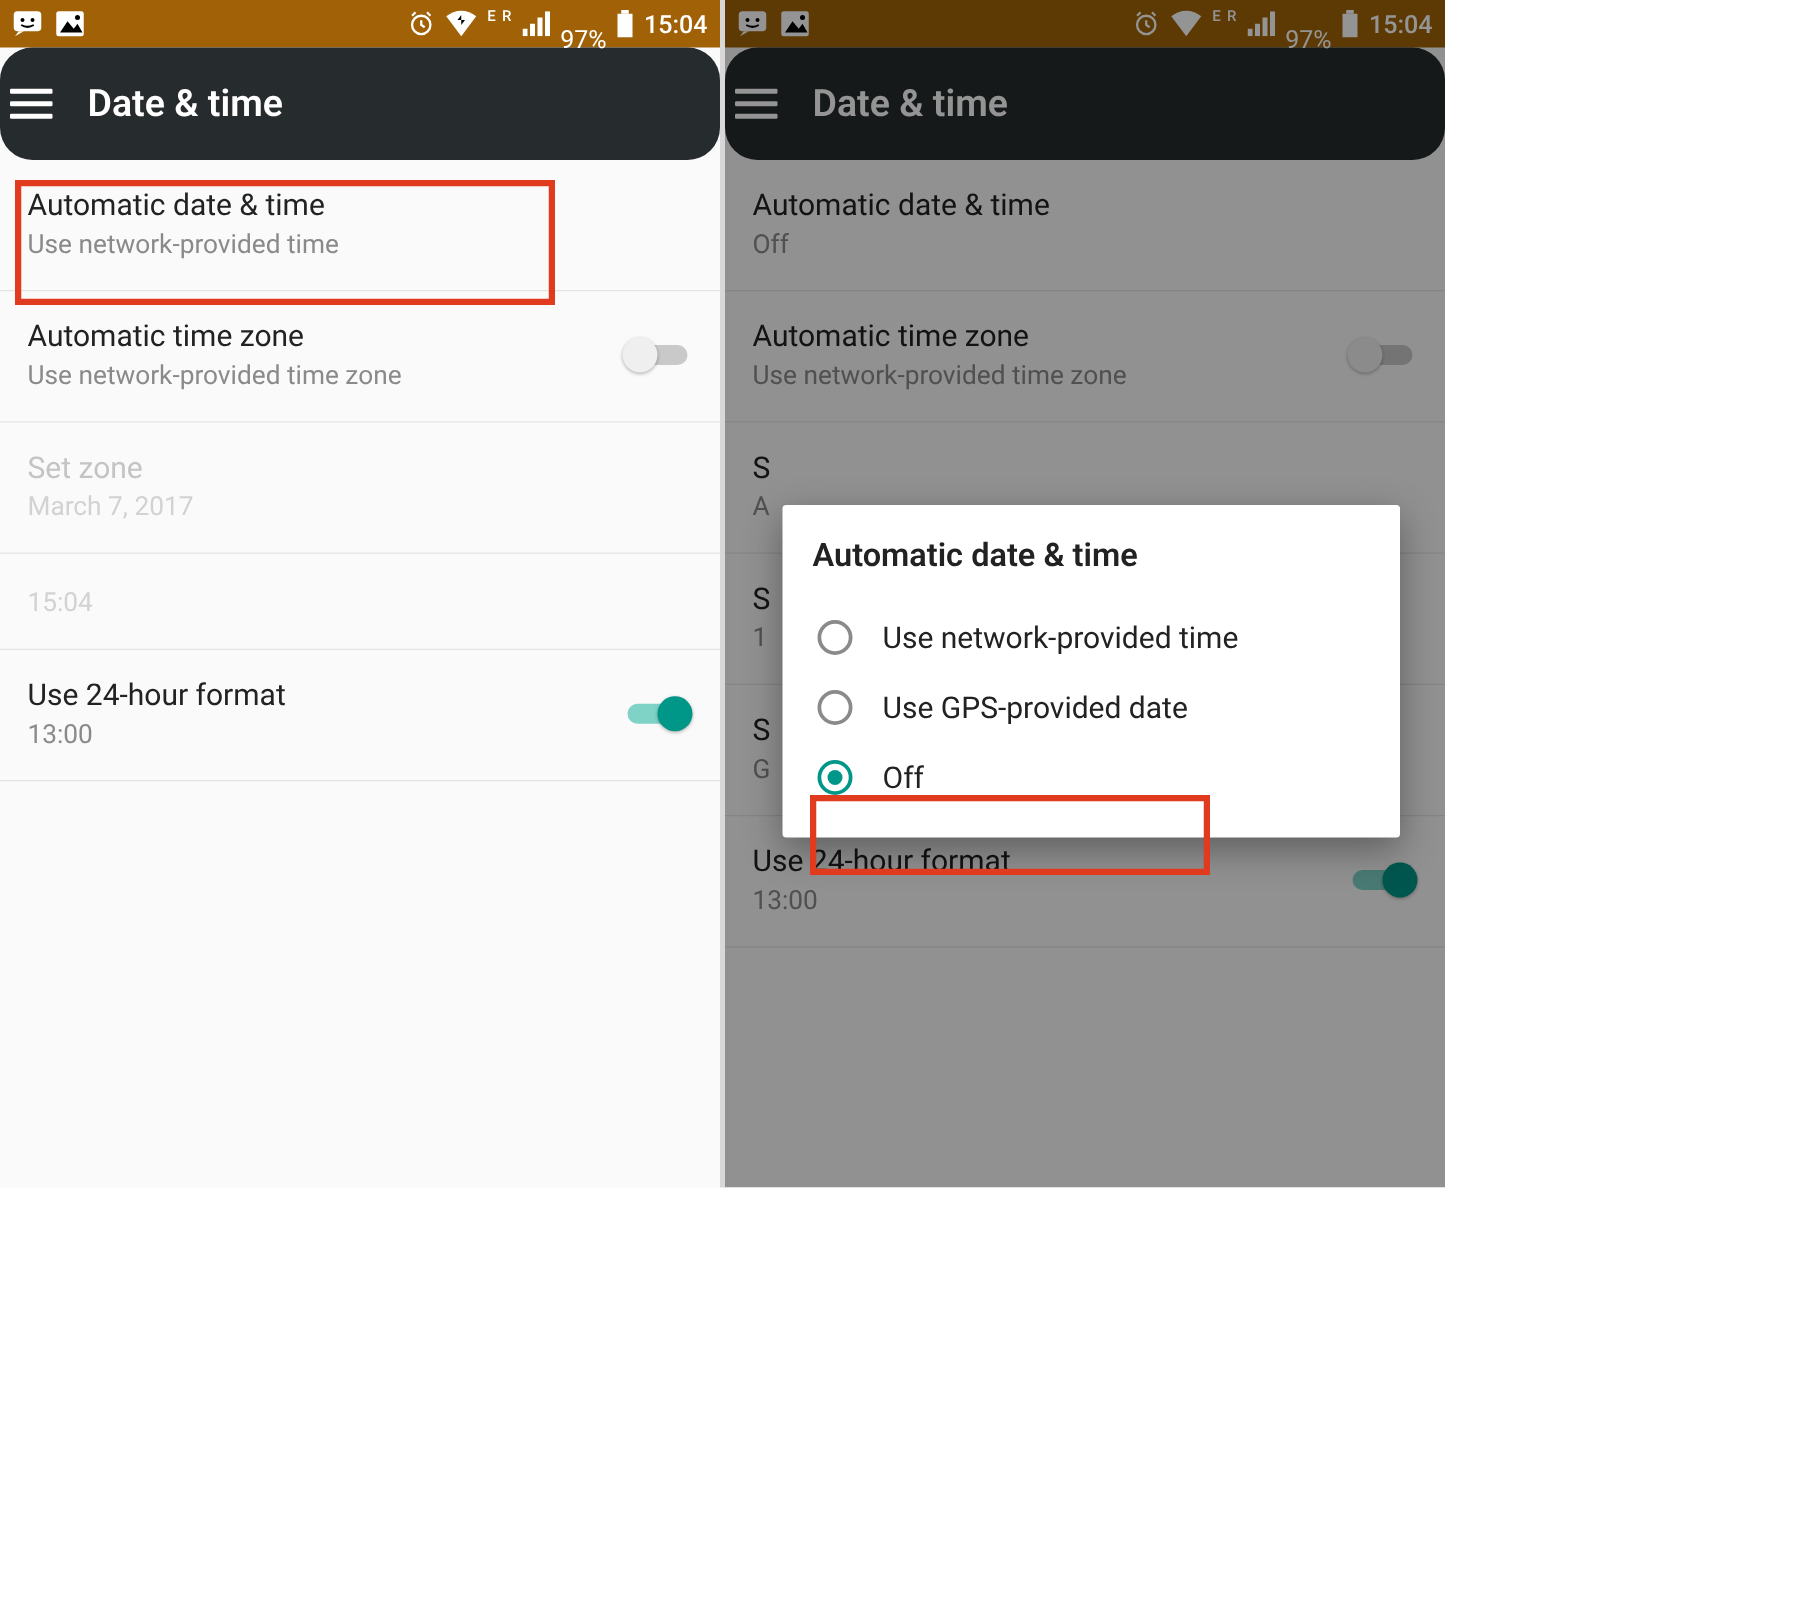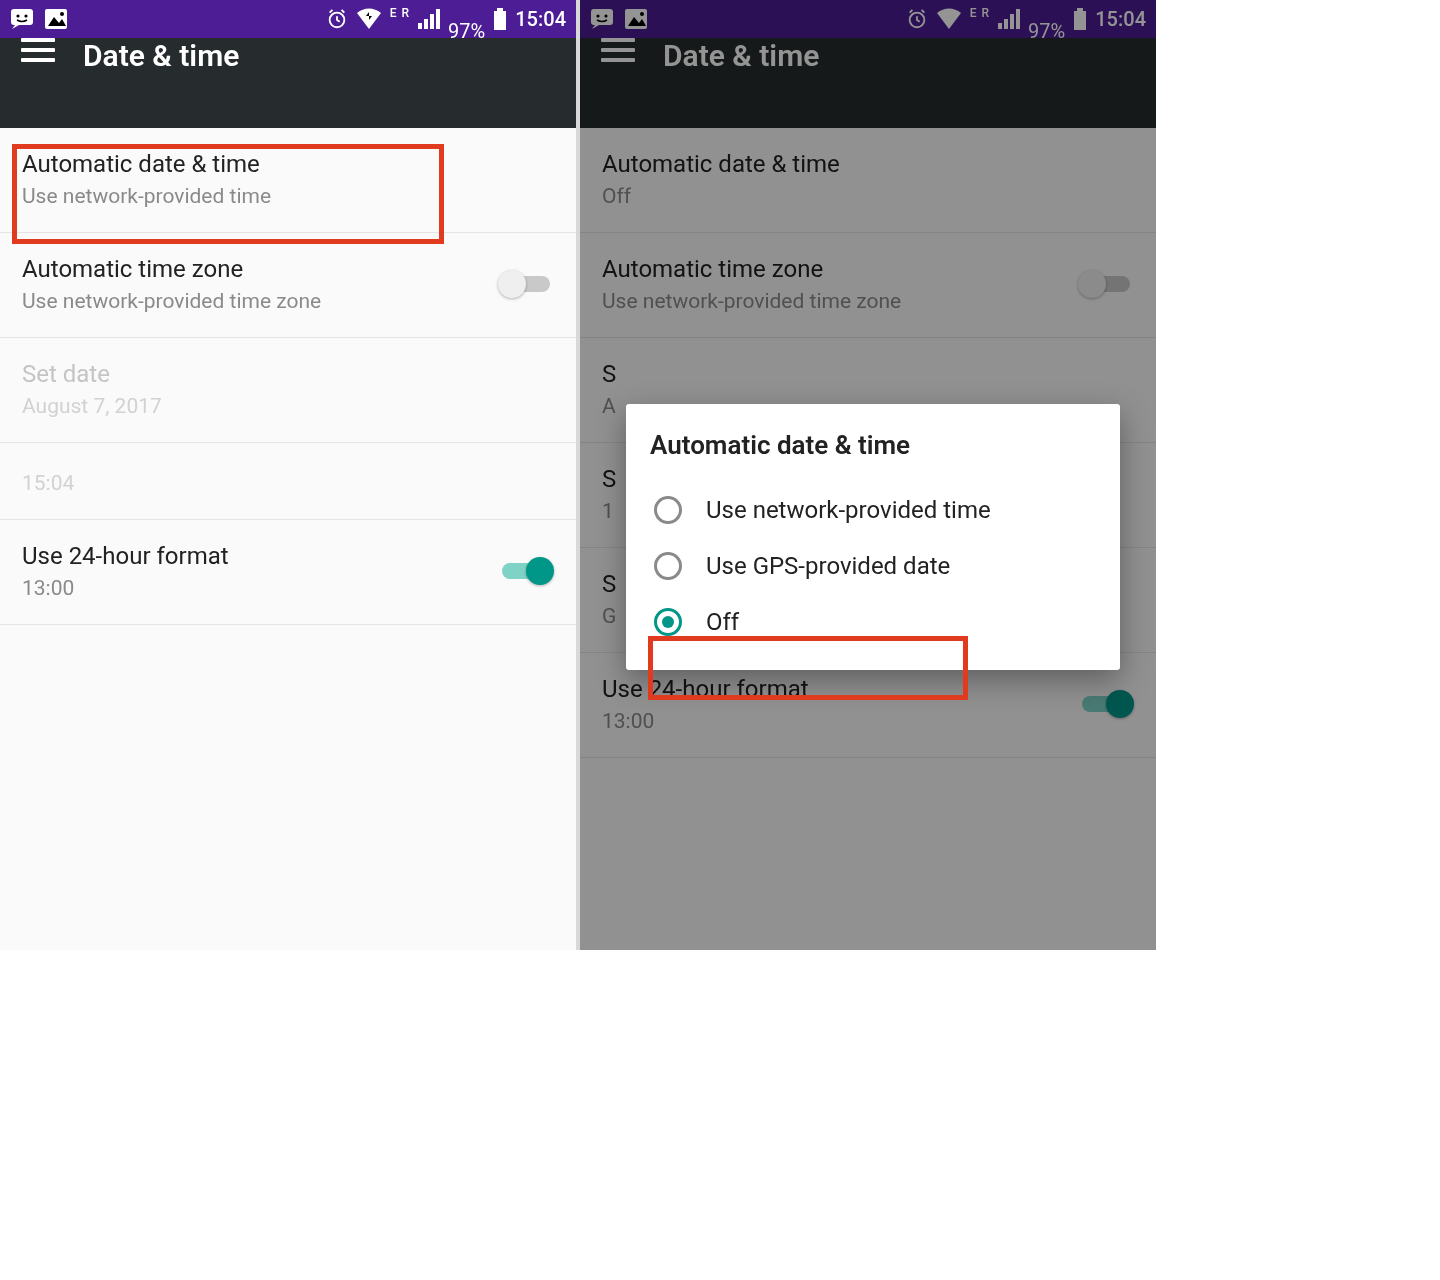--- a/index.html
+++ b/index.html
@@ -4,31 +4,31 @@
 <style>
   * { box-sizing: border-box; margin: 0; padding: 0; }
   html, body { width: 1440px; height: 1280px; font-family: Roboto, "Helvetica Neue", Arial, sans-serif; background:#fff; }
   .canvas { width:1440px; height:1280px; background:#ffffff; position:relative; padding:0 0 330px 0; }
   .phones { display:flex; width:100%; height:950px; }
   .phone { width:576px; height:950px; background:#fafafa; position:relative; overflow:hidden; flex:0 0 576px; }
   .gap { width:4px; background:#d8d8d8; height:950px; flex:0 0 4px; }
   .right-pad { flex:1; background:#ffffff; }
 
   
-  .statusbar { height:38px; background:#4c1d95; color:#fff; display:flex; align-items:center; padding:0 10px; font-size:20px; font-weight:500; }
+  .statusbar { height:38px; background:#a16207; color:#fff; display:flex; align-items:center; padding:0 10px; font-size:20px; font-weight:500; }
   .statusbar .left { display:flex; gap:10px; align-items:center; }
   .statusbar .right { margin-left:auto; display:flex; gap:8px; align-items:center; }
   .ico { display:inline-flex; align-items:center; justify-content:center; }
   .ico svg { display:block; }
   .er { font-size:12px; letter-spacing:1px; margin-bottom:12px; }
   .clk { font-size:20px; font-weight:500; }
   .pct { font-size:20px; font-weight:400;margin-top:23px; }
 
   
-  .appbar { height:90px; background:#262b2d; color:#fff; display:flex; align-items:flex-start; padding:0 21px; gap:28px; }
+  .appbar { height:90px; background:#262b2d; color:#fff; display:flex; align-items:center; padding:0 8px; gap:28px;border-radius:26px; }
   .hamburger { width:34px; height:24px; display:flex; flex-direction:column; justify-content:space-between; cursor:pointer; }
   .hamburger span { display:block; height:4px; background:#fff; border-radius:1px; }
   .appbar-title { font-size:30px; font-weight:600; }
 
   
   .list { background:#fafafa; }
   .row { padding:22px 22px 24px 22px; border-bottom:1px solid #e4e4e4; display:flex; align-items:center; cursor:pointer; }
   .row .txt { flex:1; }
   .row-title { font-size:24px; color:#222; font-weight:400; }
   .row-sub { font-size:21px; color:#8a8a8a; margin-top:6px; }
@@ -139,22 +139,22 @@
         <div class="row-title">Automatic time zone</div>
         <div class="row-sub">Use network-provided time zone</div>
       </div>
       <div class="toggle">
               <div class="track"></div>
               <div class="knob"></div>
             </div>
     </div>
     <div class="row disabled">
       <div class="txt">
-        <div class="row-title">Set date</div>
-        <div class="row-sub">August 7, 2017</div>
+        <div class="row-title">Set zone</div>
+        <div class="row-sub">March 7, 2017</div>
       </div>
     </div>
     <div class="row disabled">
       <div class="txt">
         <div class="row-sub">15:04</div>
       </div>
     </div>
     <div class="row">
       <div class="txt">
         <div class="row-title">Use 24-hour format</div>

